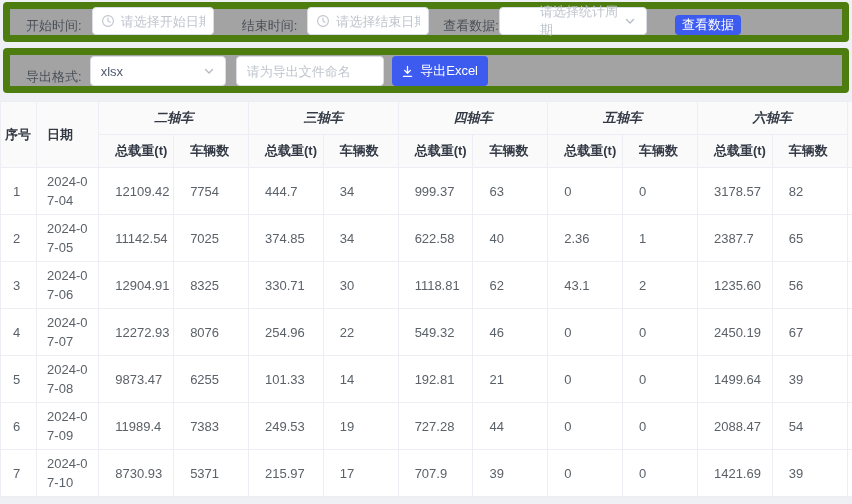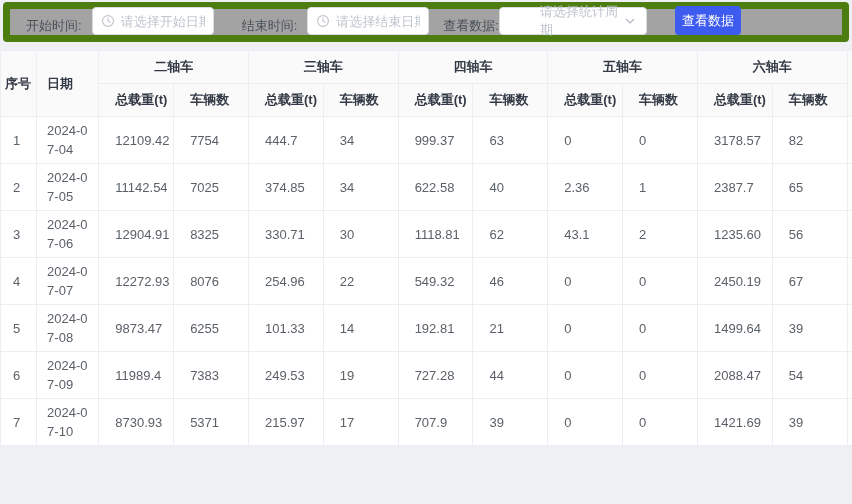--- a/index.html
+++ b/index.html
@@ -28,21 +28,21 @@
   .date-box input::placeholder{color:#bfc4cd;}
   .select-box{justify-content:space-between;padding:0 10px;}
   #period-select{width:148px;padding-left:40px;}
   .ph{color:#bfc4cd;}
   .val{color:#515a6e;}
   .btn{
     background:#3e5bf0;color:#fff;border:none;border-radius:4px;
     font-size:13px;font-family:inherit;display:flex;align-items:center;
     justify-content:center;gap:6px;cursor:pointer;
   }
-  #view-btn{width:66px;height:29px;margin-left:28px;}
+  #view-btn{width:66px;height:20px;margin-left:28px;}
   #format-select{width:136px;margin-left:8px;height:30px;}
   #filename-box{width:148px;margin-left:10px;height:30px;padding:0 10px;}
   #filename-box input{
     border:none;outline:none;width:100%;font-size:13px;color:#515a6e;
     font-family:inherit;background:transparent;padding:0;
   }
   #filename-box input::placeholder{color:#bfc4cd;}
   #export-btn{width:96px;height:30px;margin-left:8px;}
 
   .table-wrap{margin-top:8px;width:852px;overflow:hidden;}
@@ -50,21 +50,21 @@
     border-collapse:collapse;table-layout:fixed;width:923px;
     background:#fff;font-size:13px;
   }
   th,td{border:1px solid #eceef3;box-sizing:border-box;}
   th{
     background:#fafafa;color:#333a45;font-weight:700;height:33px;
     text-align:left;padding:0;
   }
   .th-idx{padding:0 4px;word-break:break-all;line-height:18px;}
   .th-date{padding-left:10px;}
-  .th-group{text-align:center;}
+  .th-group{text-align:center;font-style:italic;}
   .th-sub{padding-left:16px;}
   td{height:47px;color:#5b6168;text-align:left;padding-left:16px;background:#fff;}
   .c-idx{padding-left:12px;}
   .c-date{padding:0 6px 0 10px;word-break:break-all;line-height:19px;}
   .c-sliver,.th-sliver{padding:0;}
 </style>
 </head>
 <body>
 
 <div class="page">
@@ -100,20 +100,43 @@
             <path d="M2.5 4.5 L6 8 L9.5 4.5" fill="none" stroke="#b6bcc6" stroke-width="1.4" stroke-linecap="round" stroke-linejoin="round"></path>
           </svg>
       </span>
     </div>
 
     <button class="btn" id="view-btn">
       <span>查看数据</span>
     </button>
   </div>
 
+  <div class="card" id="export-card">
+    <span class="lbl ml16">导出格式:</span>
+    <div class="box select-box" id="format-select">
+      <span class="val">xlsx</span>
+      <span style="display:flex;">
+        <svg width="12" height="12" viewBox="0 0 12 12">
+            <path d="M2.5 4.5 L6 8 L9.5 4.5" fill="none" stroke="#b6bcc6" stroke-width="1.4" stroke-linecap="round" stroke-linejoin="round"></path>
+          </svg>
+      </span>
+    </div>
+    <div class="box" id="filename-box">
+      <input placeholder="请为导出文件命名" style="">
+    </div>
+    <button class="btn" id="export-btn">
+      <span style="display:flex;">
+        <svg width="13" height="13" viewBox="0 0 14 14">
+            <path d="M7 1.5 V8.6 M3.9 5.8 L7 8.9 L10.1 5.8" stroke="#fff" stroke-width="1.4" fill="none" stroke-linecap="round" stroke-linejoin="round"></path>
+            <path d="M2.6 12.2h8.8" stroke="#fff" stroke-width="1.4" stroke-linecap="round"></path>
+          </svg>
+      </span>
+      <span>导出Excel</span>
+    </button>
+  </div>
 
   <div class="table-wrap">
     <table>
       <colgroup>
         <col style="width:36px;">
           <col style="width:62px;">
         <col style="width:74.6px;">
           <col style="width:74.6px;">
           <col style="width:74.6px;">
           <col style="width:74.6px;">

